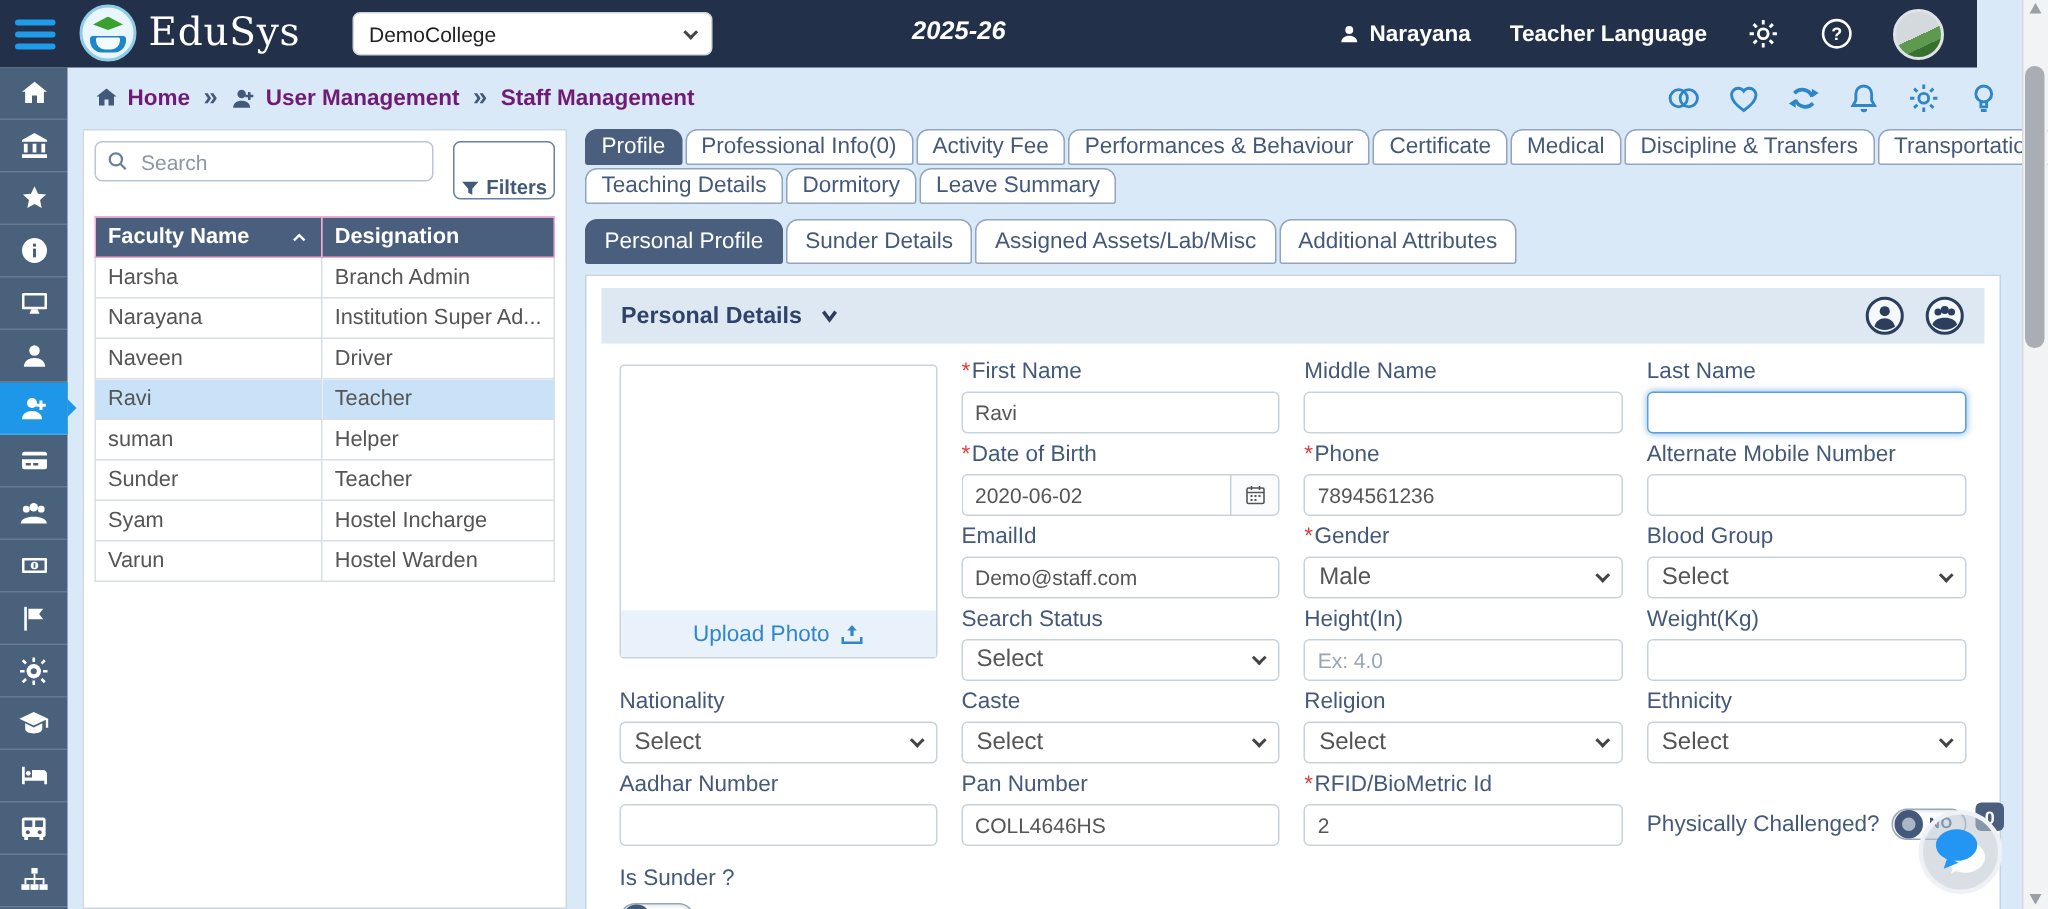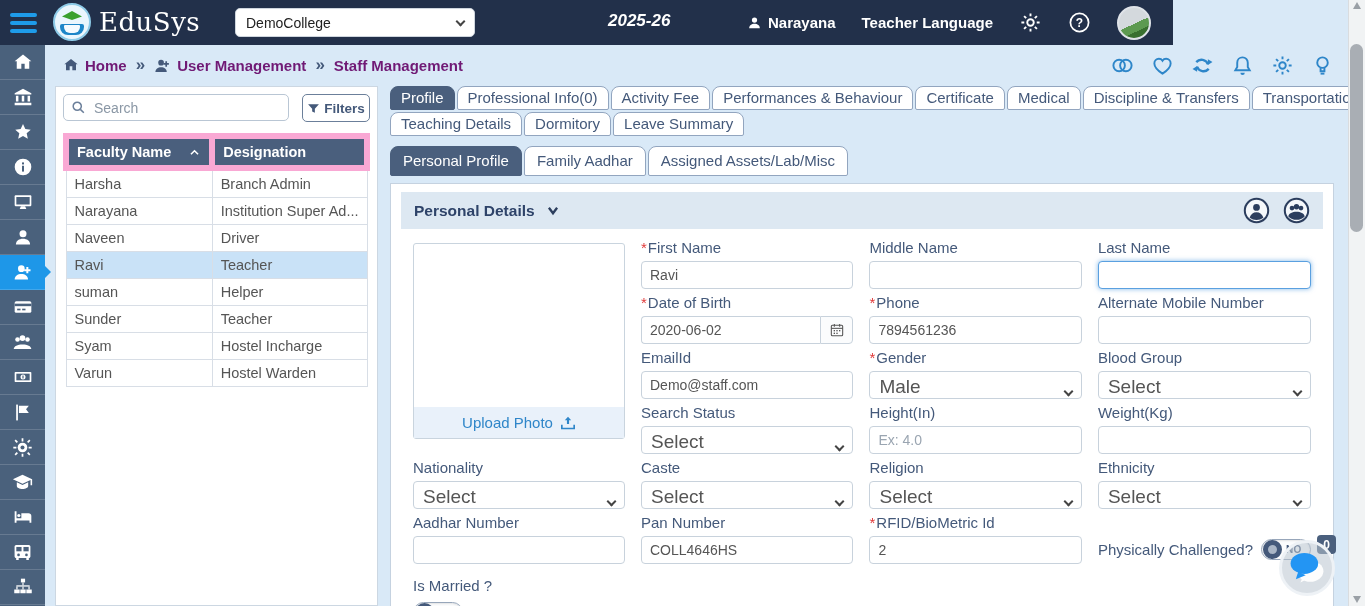--- a/index.html
+++ b/index.html
@@ -1,21 +1,21 @@
 <!DOCTYPE html>
 <html><head>
 <meta charset="utf-8">
 <style>
   * { margin:0; padding:0; box-sizing:border-box; }
   html,body { width:1365px; height:606px; overflow:hidden; }
   body { font-family:"Liberation Sans", sans-serif; background:#d9e9f7; position:relative; }
   svg { display:block; }
 
   
-  .topbar { position:absolute; left:0; top:0; width:1173px; height:45px; background:#22304a; z-index:5; }
+  .topbar { position:absolute; left:0; top:0; width:1318px; height:45px; background:#22304a; z-index:5; }
   .hamburger { position:absolute; left:10px; top:13px; width:27px; cursor:pointer; }
   .hamburger div { height:4px; background:#1e9be9; border-radius:2px; margin-bottom:4px; }
   .brand { position:absolute; left:53px; top:3px; display:flex; align-items:center; gap:8px; }
   .logo-circle { width:38px; height:38px; border-radius:50%; background:#eaf6fd; border:2px solid #8ecbe8; position:relative; overflow:hidden; }
   .logo-circle .cap { position:absolute; left:7px; top:6px; width:20px; height:9px; background:#3aa12f; clip-path:polygon(50% 0,100% 60%,50% 100%,0 60%); }
   .logo-circle .book { position:absolute; left:5px; bottom:4px; width:24px; height:11px; background:#1d86c8; border-radius:2px 2px 8px 8px; }
   .logo-circle .page { position:absolute; left:9px; bottom:6px; width:16px; height:8px; background:#f4fbff; border-radius:1px 1px 6px 6px; }
   .brand-name { color:#fff; font-family:"DejaVu Serif", serif; font-size:26px; letter-spacing:.5px; }
   .college-select { position:absolute; left:235px; top:8px; width:240px; height:29px; background:#fff; border-radius:5px; border:1px solid #cfd6de; display:flex; align-items:center; padding:0 10px; font-size:14px; color:#222; cursor:pointer; }
   .college-select .caret-dark { margin-left:auto; }
@@ -39,23 +39,23 @@
   .crumb-actions { margin-left:auto; display:flex; align-items:center; gap:17px; }
   .crumb-actions .top-icon { width:23px; height:23px; }
 
   
   .left-card { position:absolute; left:55px; top:86px; width:323px; bottom:0; background:#fff; border:1px solid #ccd7e2; padding:7px; z-index:2; }
   .search-row { display:flex; gap:13px; }
   .search-wrap { position:relative; flex:1; }
   .search-wrap svg { position:absolute; left:8px; top:6px; }
   .search-input { width:100%; height:27px; border:1px solid #b9c6d4; border-radius:5px; padding:0 8px 0 30px; font-size:14px; color:#333; font-family:"Liberation Sans",sans-serif; }
   .search-input::placeholder { color:#8a97a5; }
-  .filters-btn { width:68px; height:28px; background:#fff; border:1px solid #6b7f9a; border-radius:5px; display:flex; align-items:center; justify-content:center; gap:4px; font-size:13.5px; font-weight:bold; color:#44597a; cursor:pointer; }
+  .filters-btn { width:68px; height:39px; background:#fff; border:1px solid #6b7f9a; border-radius:5px; display:flex; align-items:flex-end; justify-content:center; gap:4px; font-size:13.5px; font-weight:bold; color:#44597a; cursor:pointer; }
   table.staff { width:100%; border-collapse:collapse; margin-top:11px; }
-  table.staff th { background:#4a5f7d; color:#fff; font-size:14.5px; text-align:left; padding:5px 8px; border:6px solid #f9a8d4; }
+  table.staff th { background:#4a5f7d; color:#fff; font-size:14.5px; text-align:left; padding:5px 8px; border:1px solid #f9a8d4; }
   table.staff th + th { border-left:1px solid #e7ecf2; }
   table.staff th .th-inner { display:flex; align-items:center; justify-content:space-between; }
   table.staff td { font-size:14.5px; color:#555; padding:5px 8px; border:1px solid #d8dee6; background:#fff; white-space:nowrap; overflow:hidden; cursor:pointer; }
   table.staff tr.selected td { background:#c9e2f7; }
 
   
   .main { position:absolute; left:390px; top:86px; width:944px; z-index:1; }
   .tab-row { display:flex; gap:2px; flex-wrap:nowrap; }
   .tab { background:#fff; border:1px solid #92a5bf; border-radius:8px 8px 2px 2px; color:#44597a; font-size:15px; padding:2px 10px 3px; white-space:nowrap; cursor:pointer; }
   .tab.active { background:#4a5f7d; color:#fff; border-color:#4a5f7d; }
@@ -80,21 +80,21 @@
 
   .field { height:55px; }
   .flabel { font-size:15px; color:#44597a; margin-bottom:5px; white-space:nowrap; }
   .req { color:#e03a3a; margin-right:1px; }
   .finput { width:100%; height:28px; border:1px solid #c8d2dc; border-radius:4px; padding:0 8px; font-size:14px; color:#555; font-family:"Liberation Sans",sans-serif; background:#fff; }
   .finput::placeholder { color:#9aa5b1; }
   .finput.focused { border-color:#5aa0e0; box-shadow:0 0 5px rgba(90,160,224,.75); }
   .input-group { display:flex; height:28px; }
   .input-group .finput { border-radius:4px 0 0 4px; border-right:none; flex:1; }
   .cal-btn { width:33px; border:1px solid #c8d2dc; border-radius:0 4px 4px 0; background:#fbfcfd; display:flex; align-items:center; justify-content:center; cursor:pointer; }
-  .fselect { height:28px; border:1px solid #c8d2dc; border-radius:4px; background:#fff; display:flex; align-items:flex-end; padding:0 9px; font-size:19px; color:#555; cursor:pointer; }
+  .fselect { height:28px; border:1px solid #c8d2dc; border-radius:4px; background:#fff; display:flex; align-items:center; padding:0 9px; font-size:16px; color:#555; cursor:pointer; }
   .caret-dark { width:7px; height:7px; border-right:2px solid #444; border-bottom:2px solid #444; transform:rotate(45deg); margin-left:auto; margin-bottom:3px; }
 
   .c1{grid-column:1} .c2{grid-column:2} .c3{grid-column:3} .c4{grid-column:4}
   .pc-cell { grid-column:4; grid-row:6; display:flex; align-items:center; justify-content:flex-end; gap:8px; padding-top:16px; font-size:15px; color:#44597a; white-space:nowrap; }
   .married-cell { grid-column:1; grid-row:7; padding-top:8px; }
   .married-cell .flabel { margin-bottom:8px; }
 
   .toggle { width:50px; height:21px; border:1px solid #97a6ba; border-radius:11px; background:#fbfcfd; display:inline-flex; align-items:center; cursor:pointer; box-shadow:inset 0 1px 2px rgba(0,0,0,.1); }
   .knob { width:19px; height:19px; border-radius:50%; border:5px solid #44597a; background:#aab6c6; margin-left:1px; }
   .toggle-label { font-size:10px; font-weight:bold; color:#44597a; margin-left:4px; letter-spacing:.4px; }
@@ -429,22 +429,23 @@
     <div class="tab">Transportation</div>
 
   </div>
   <div class="tab-row">
     <div class="tab">Teaching Details</div>
     <div class="tab">Dormitory</div>
     <div class="tab">Leave Summary</div>
   </div>
   <div class="subtab-row">
     <div class="subtab active">Personal Profile</div>
-    <div class="subtab">Family Aadhar</div>
+    <div class="subtab">Sunder Details</div>
     <div class="subtab">Assigned Assets/Lab/Misc</div>
+    <div class="subtab">Additional Attributes</div>
   </div>
 
   <div class="panel">
     <div class="panel-header">
       <span class="panel-title">Personal Details</span>
       <svg class="chev" width="16" height="15" viewBox="0 0 22 22">
           <polyline points="5,7 11,15 17,7" fill="none" stroke="#2c3e5e" stroke-width="3.4"></polyline>
         </svg>
       <div class="panel-header-icons">
         <svg class="hdr-circle" viewBox="0 0 24 24">
@@ -601,21 +602,21 @@
       </div>
       <div class="pc-cell">
         <span>Physically Challenged?</span>
         <div class="toggle">
           <span class="knob"></span>
           <span class="toggle-label">NO</span>
         </div>
       </div>
 
       <div class="married-cell">
-        <div class="flabel"><span>Is Married ?</span></div>
+        <div class="flabel"><span>Is Sunder ?</span></div>
         <div class="toggle">
           <span class="knob"></span>
 
         </div>
       </div>
     </div>
   </div>
 </div>
 
 <div class="chat-badge">0</div>

